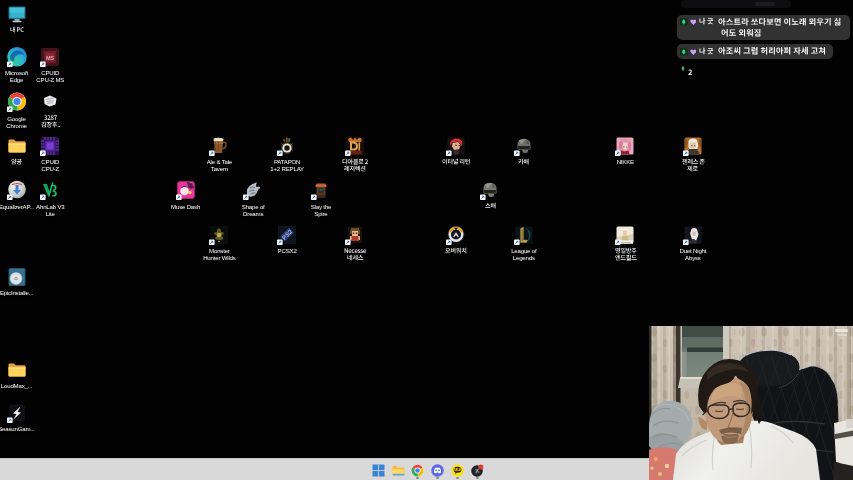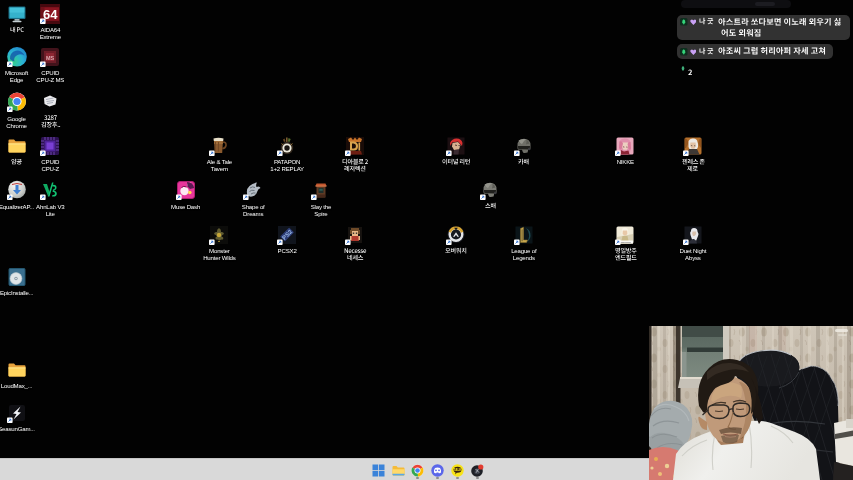--- a/index.html
+++ b/index.html
@@ -10,34 +10,20 @@
           <rect x="5.5" y="16.8" width="9" height="1.4" rx="0.7" fill="#c3ced2"></rect>
         </svg></div>
       <div class="klb">
         <div style="height:7.2px;display:flex;align-items:center">
           <svg class="" width="13.9" height="8.1" viewBox="0 0 13.9 8.1" style="overflow:visible">
             <path d="M4.5 -5.2H5.1V0.5H4.5ZM3.6 -2.9H4.7V-2.4H3.6ZM3.2 -5.0H3.8V0.2H3.2ZM0.5 -4.5H1.2V-1.2H0.5ZM0.5 -1.5H0.9Q1.3 -1.5 1.8 -1.5Q2.3 -1.5 2.8 -1.6L2.9 -1.1Q2.3 -1.0 1.8 -0.9Q1.4 -0.9 0.9 -0.9H0.5Z M7.1 0.0V-4.6H8.5Q9.0 -4.6 9.4 -4.4Q9.8 -4.3 10.0 -4.0Q10.2 -3.7 10.2 -3.2Q10.2 -2.7 10.0 -2.4Q9.8 -2.0 9.4 -1.9Q9.0 -1.7 8.5 -1.7H7.8V0.0ZM7.8 -2.3H8.4Q9.0 -2.3 9.3 -2.5Q9.5 -2.7 9.5 -3.2Q9.5 -3.6 9.2 -3.8Q9.0 -4.0 8.4 -4.0H7.8Z M12.6 0.1Q12.2 0.1 11.8 -0.1Q11.4 -0.2 11.2 -0.5Q10.9 -0.8 10.7 -1.3Q10.6 -1.7 10.6 -2.3Q10.6 -2.8 10.7 -3.3Q10.9 -3.7 11.2 -4.0Q11.4 -4.3 11.8 -4.5Q12.2 -4.6 12.6 -4.6Q13.1 -4.6 13.4 -4.5Q13.7 -4.3 13.9 -4.1L13.5 -3.6Q13.4 -3.8 13.1 -3.9Q12.9 -4.0 12.6 -4.0Q12.3 -4.0 11.9 -3.8Q11.6 -3.6 11.5 -3.2Q11.3 -2.8 11.3 -2.3Q11.3 -1.8 11.5 -1.4Q11.6 -1.0 11.9 -0.8Q12.2 -0.5 12.6 -0.5Q12.9 -0.5 13.2 -0.7Q13.4 -0.8 13.6 -1.0L14.0 -0.6Q13.7 -0.3 13.4 -0.1Q13.0 0.1 12.6 0.1Z" transform="translate(0.4,6.4)" fill="#000" opacity="0.8"></path>
             <path d="M4.5 -5.2H5.1V0.5H4.5ZM3.6 -2.9H4.7V-2.4H3.6ZM3.2 -5.0H3.8V0.2H3.2ZM0.5 -4.5H1.2V-1.2H0.5ZM0.5 -1.5H0.9Q1.3 -1.5 1.8 -1.5Q2.3 -1.5 2.8 -1.6L2.9 -1.1Q2.3 -1.0 1.8 -0.9Q1.4 -0.9 0.9 -0.9H0.5Z M7.1 0.0V-4.6H8.5Q9.0 -4.6 9.4 -4.4Q9.8 -4.3 10.0 -4.0Q10.2 -3.7 10.2 -3.2Q10.2 -2.7 10.0 -2.4Q9.8 -2.0 9.4 -1.9Q9.0 -1.7 8.5 -1.7H7.8V0.0ZM7.8 -2.3H8.4Q9.0 -2.3 9.3 -2.5Q9.5 -2.7 9.5 -3.2Q9.5 -3.6 9.2 -3.8Q9.0 -4.0 8.4 -4.0H7.8Z M12.6 0.1Q12.2 0.1 11.8 -0.1Q11.4 -0.2 11.2 -0.5Q10.9 -0.8 10.7 -1.3Q10.6 -1.7 10.6 -2.3Q10.6 -2.8 10.7 -3.3Q10.9 -3.7 11.2 -4.0Q11.4 -4.3 11.8 -4.5Q12.2 -4.6 12.6 -4.6Q13.1 -4.6 13.4 -4.5Q13.7 -4.3 13.9 -4.1L13.5 -3.6Q13.4 -3.8 13.1 -3.9Q12.9 -4.0 12.6 -4.0Q12.3 -4.0 11.9 -3.8Q11.6 -3.6 11.5 -3.2Q11.3 -2.8 11.3 -2.3Q11.3 -1.8 11.5 -1.4Q11.6 -1.0 11.9 -0.8Q12.2 -0.5 12.6 -0.5Q12.9 -0.5 13.2 -0.7Q13.4 -0.8 13.6 -1.0L14.0 -0.6Q13.7 -0.3 13.4 -0.1Q13.0 0.1 12.6 0.1Z" transform="translate(0,5.9)" fill="#fff"></path>
           </svg>
         </div>
       </div>
-    </div>
-    <div class="ic" style="left:22.3px;top:3.5px">
-      <div class="ig"><svg width="20" height="20" viewBox="0 0 20 20">
-          <rect x="0.5" y="0" width="19" height="20" fill="#8a1420"></rect>
-          <rect x="0.5" y="0" width="19" height="3.2" fill="#47090f"></rect>
-          <rect x="0.5" y="16.8" width="19" height="3.2" fill="#47090f"></rect>
-          <rect x="0.5" y="3.2" width="4" height="13.6" fill="#6e1019"></rect>
-          <text x="10.3" y="14.6" font-family="Liberation Sans" font-size="13" font-weight="bold" fill="#fff" text-anchor="middle">64</text>
-          <g>
-            <rect x="0" y="14.6" width="5.6" height="5.4" rx="0.8" fill="#fff"></rect>
-            <path d="M1.5 18.5 L3.8 16.2 M3.8 16.2 H2.2 M3.8 16.2 V17.8" stroke="#2f6fd0" stroke-width="0.9" fill="none"></path>
-          </g>
-        </svg></div>
-      <div class="lb">AIDA64<br>Extreme</div>
     </div>
     <div class="ic" style="left:-11.5px;top:46.5px">
       <div class="ig"><svg width="20" height="20" viewBox="0 0 20 20">
           <defs>
             <radialGradient id="edg" cx="0.3" cy="0.75" r="1.1">
               <stop offset="0" stop-color="#35d28a"></stop>
               <stop offset="0.45" stop-color="#2bb3d4"></stop>
               <stop offset="1" stop-color="#1962c4"></stop>
             </radialGradient>
           </defs>

